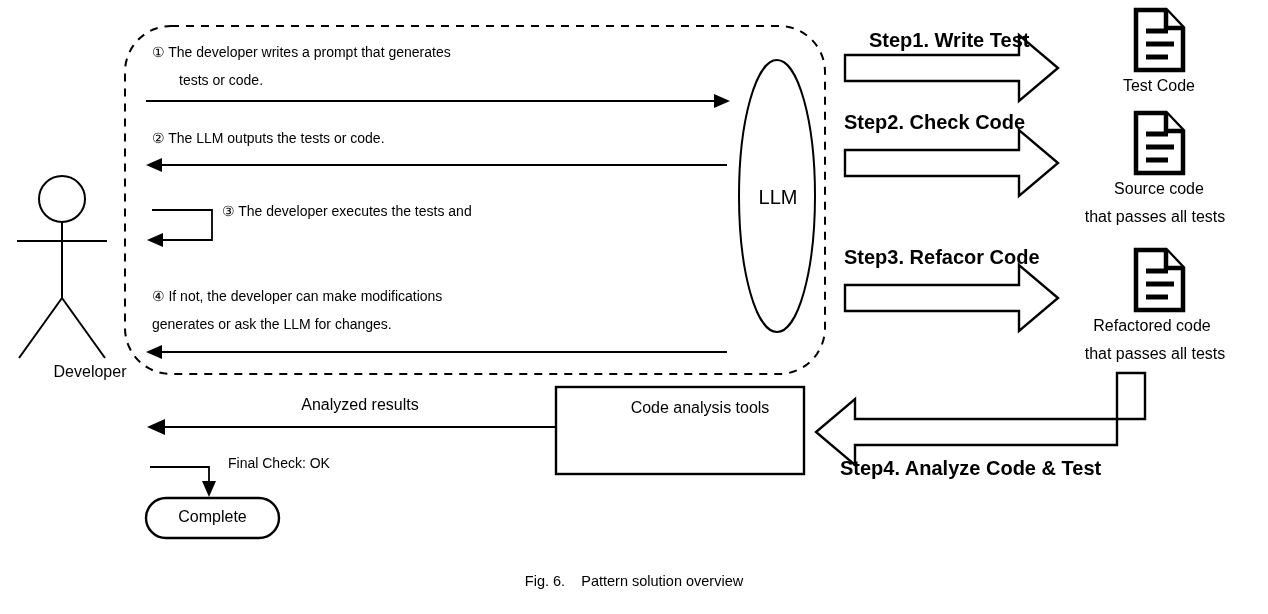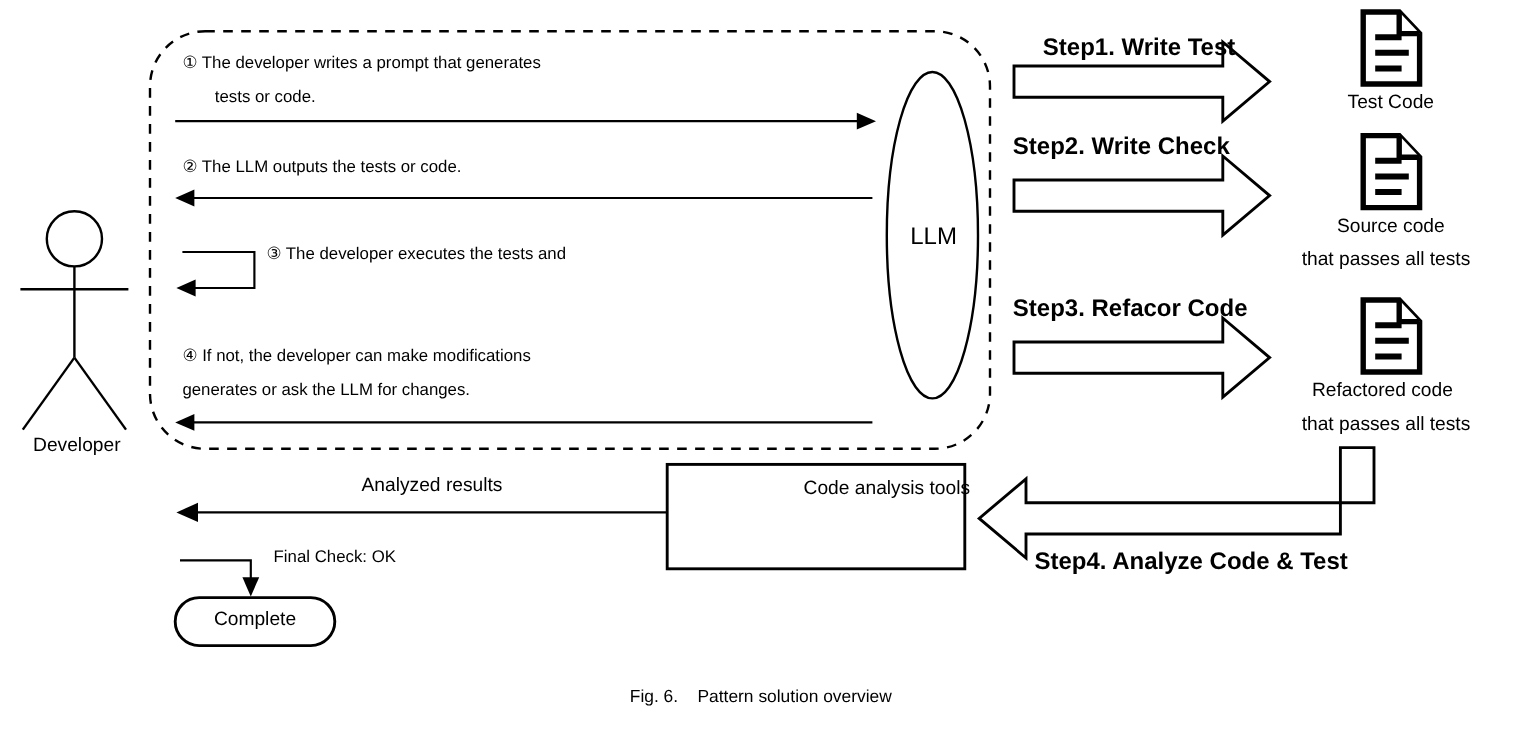--- a/index.html
+++ b/index.html
@@ -194,36 +194,36 @@
 
   <div class="txt t-body" style="left:152px; top:130px;">② The LLM outputs the tests or code.</div>
 
   <div class="txt t-body" style="left:222px; top:203px;">③ The developer executes the tests and</div>
 
   <div class="txt t-body" style="left:152px; top:288px;">④ If not, the developer can make modifications</div>
   <div class="txt t-body" style="left:152px; top:316px;">generates or ask the LLM for changes.</div>
 
   <div class="txt t-llm" style="left:748px; top:185px; width:60px; text-align:center;">LLM</div>
 
-  <div class="txt t-label" style="left:0px; top:362px; width:128px;">Developer</div>
+  <div class="txt t-label" style="left:0px; top:362px; width:128px;padding-left:26px;">Developer</div>
 
   <div class="txt t-step" style="left:844px; top:28px;margin-left:25px;">Step1. Write Test</div>
-  <div class="txt t-step" style="left:844px; top:110px;">Step2. Write Check</div>
+  <div class="txt t-step" style="left:844px; top:110px;">Step2. Check Code</div>
   <div class="txt t-step" style="left:844px; top:245px;">Step3. Refacor Code</div>
-  <div class="txt t-step" style="left:862px; top:456px;">Step4. Analyze Code &amp; Test</div>
+  <div class="txt t-step" style="left:840px; top:456px;">Step4. Analyze Code &amp; Test</div>
 
   <div class="txt t-label" style="left:1085px; top:76px; width:148px;">Test Code</div>
 
   <div class="txt t-label" style="left:1073px; top:179px; width:172px;">Source code</div>
   <div class="txt t-label" style="left:1042px; top:207px; width:226px;">that passes all tests</div>
 
   <div class="txt t-label" style="left:1059px; top:316px; width:186px;">Refactored code</div>
   <div class="txt t-label" style="left:1042px; top:344px; width:226px;">that passes all tests</div>
 
-  <div class="txt t-label" style="left:556px; top:398px; width:288px;padding-left:39px;">Code analysis tools</div>
+  <div class="txt t-label" style="left:556px; top:398px; width:288px;">Code analysis tools</div>
 
   <div class="txt t-label" style="left:210px; top:395px; width:300px;">Analyzed results</div>
 
   <div class="txt t-body" style="left:228px; top:455px;">Final Check: OK</div>
 
   <div class="txt t-label" style="left:146px; top:507px; width:133px;">Complete</div>
 
   <div class="txt t-caption" style="left:0px; top:572px; width:1268px; text-align:center;">Fig. 6.    Pattern solution overview</div>
 
 </div>

